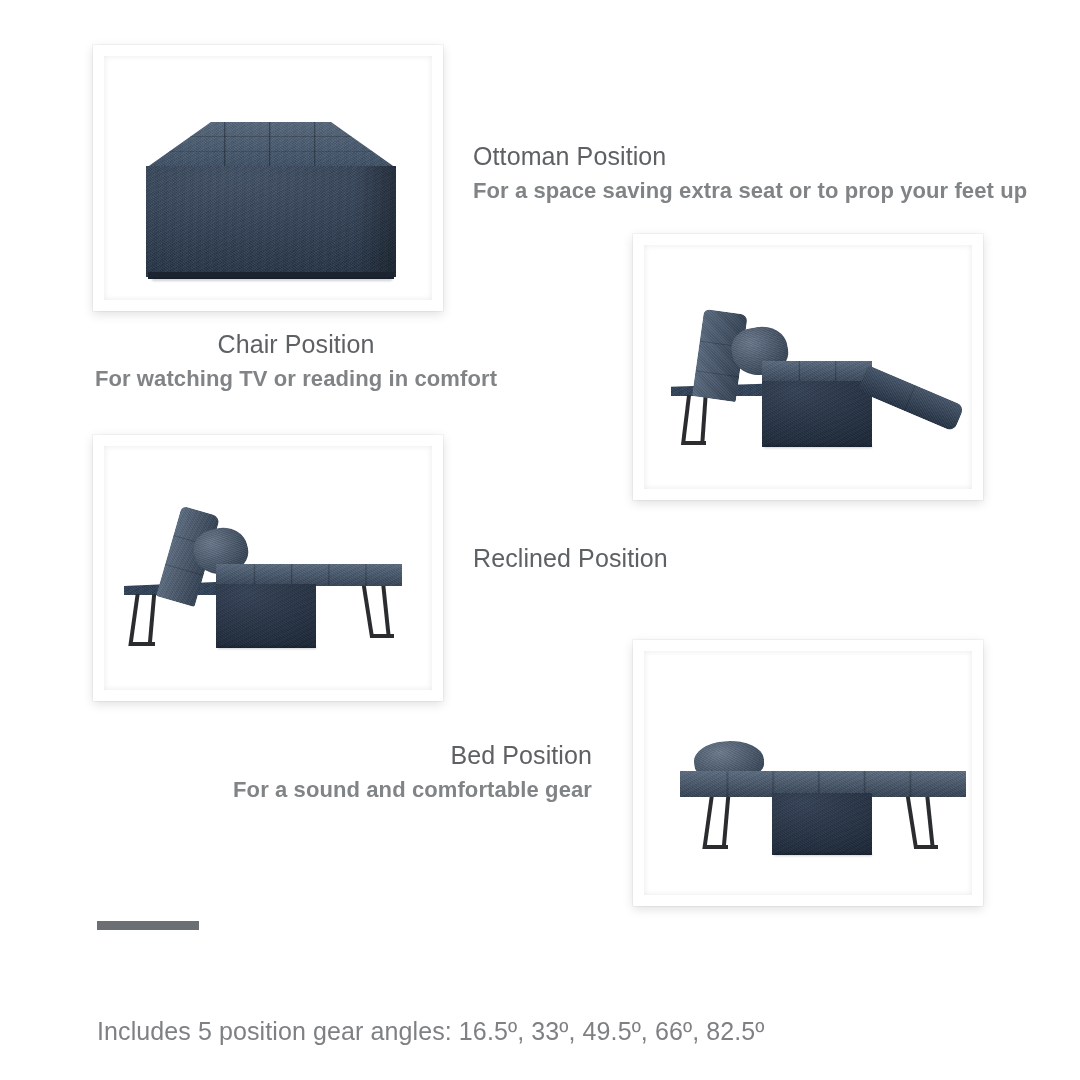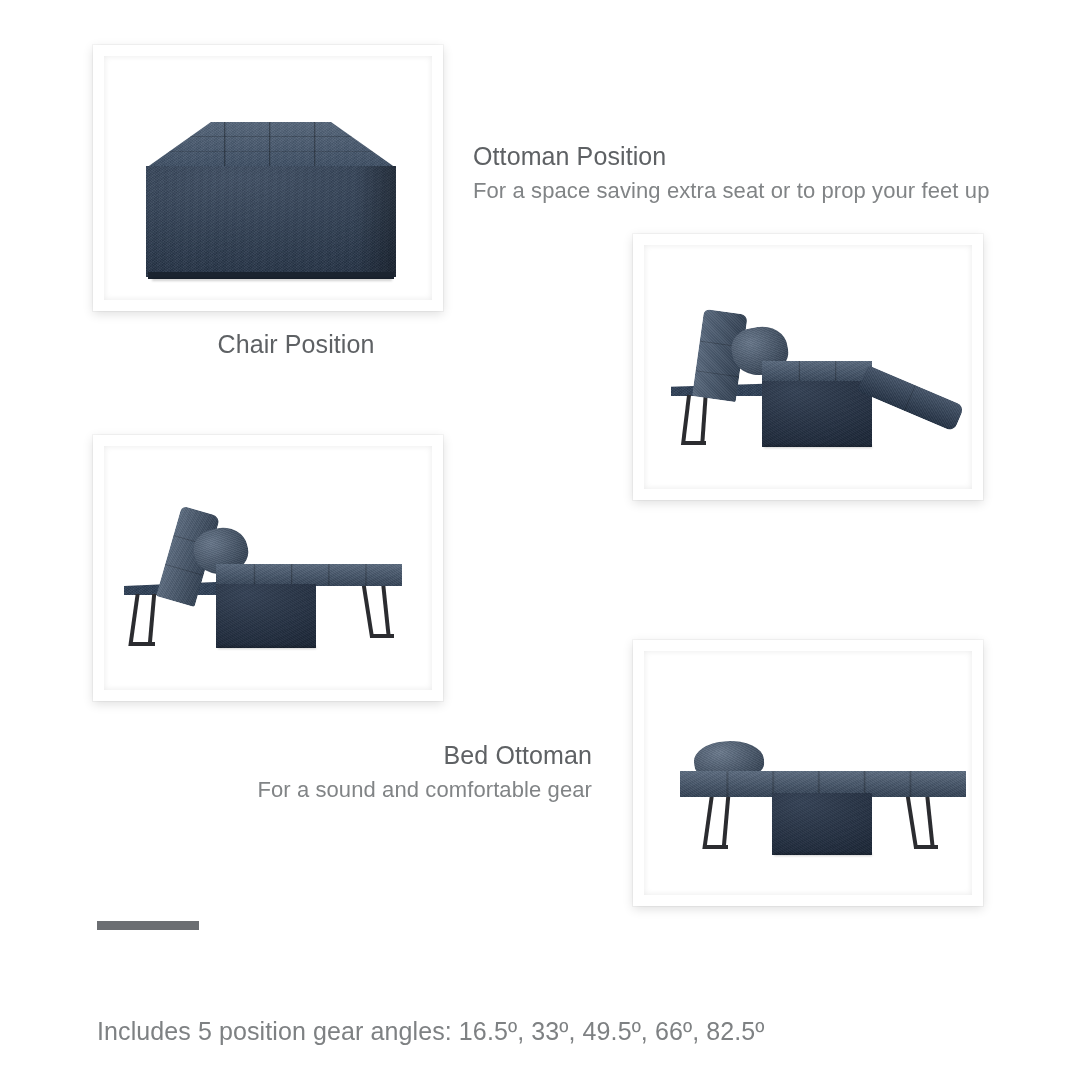--- a/index.html
+++ b/index.html
@@ -45,21 +45,21 @@
 
   .shadowline{position:absolute;background:rgba(0,0,0,.18);filter:blur(1px);}
 
   
   .txt{position:absolute;}
   .txt .ttl{
     font-size:25px;color:#5e6164;font-weight:400;
     letter-spacing:.1px;line-height:1.15;white-space:nowrap;
   }
   .txt .sub{
-    font-size:22px;color:#818486;font-weight:400;
+    font-size:22px;color:#818486;font-weight:700;
     letter-spacing:.1px;line-height:1.3;margin-top:6px;white-space:nowrap;
   }
   .t1{left:473px;top:125px;text-align:left;}
   .t2{left:0px;top:313px;width:592px;text-align:center;}
   .t3{left:473px;top:527px;text-align:left;}
   .t4{left:0px;top:724px;width:592px;text-align:right;}
 
   
   .accent{position:absolute;left:97px;top:904px;width:102px;height:9px;background:#6b6e72;}
   .headline{
@@ -159,20 +159,21 @@
                   background-image:
                     repeating-linear-gradient(37deg, rgba(255,255,255,.045) 0 1px, rgba(0,0,0,.05) 1px 2px),
                     linear-gradient(to bottom, rgba(255,255,255,.12), rgba(0,0,0,.2));"></div>
       <div style="position:absolute;left:224px;top:120px;width:105px;height:28px;transform:rotate(23deg);transform-origin:top left;border-radius:3px 8px 8px 3px;
                   background:linear-gradient(to right, transparent 48%, rgba(0,0,0,.18) 49%, transparent 50%);"></div>
     </div>
   </div>
 
   <div class="txt t2">
     <div class="ttl">Chair Position</div>
+    <div class="sub">For watching TV or reading in comfort</div>
   </div>
 
   <div class="frame f3">
     <div class="inner">
 
       <div class="fab" style="left:20px;top:135px;width:115px;height:14px;
                   clip-path:polygon(0% 35%,100% 0%,100% 100%,0% 100%);"></div>
       <div class="leg" style="left:28px;top:148px;width:4px;height:52px;transform:skewX(-8deg);"></div>
       <div class="leg" style="left:46px;top:148px;width:4px;height:50px;transform:skewX(-5deg);"></div>
       <div class="leg" style="left:27px;top:196px;width:24px;height:4px;"></div>
@@ -209,20 +210,21 @@
 
       <div class="fab dk" style="left:112px;top:138px;width:100px;height:64px;
                   background-image:
                     repeating-linear-gradient(37deg, rgba(255,255,255,.035) 0 1px, rgba(0,0,0,.05) 1px 2px),
                     radial-gradient(110% 90% at 30% 15%, rgba(255,255,255,.07), rgba(0,0,0,.22));"></div>
       <div class="shadowline" style="left:114px;top:200px;width:98px;height:3px;"></div>
     </div>
   </div>
 
   <div class="txt t3">
+    <div class="ttl">Reclined Position</div>
   </div>
 
   <div class="frame f4">
     <div class="inner">
 
       <div class="fab lighter" style="left:50px;top:90px;width:70px;height:40px;
                   border-radius:46% 52% 40% 46%;transform:rotate(-4deg);
                   background-image:
                     repeating-linear-gradient(33deg, rgba(255,255,255,.05) 0 1px, rgba(0,0,0,.05) 1px 2px),
                     radial-gradient(70% 75% at 38% 28%, rgba(255,255,255,.18), rgba(0,0,0,.24));"></div>
@@ -249,20 +251,20 @@
 
       <div class="fab dk" style="left:128px;top:142px;width:100px;height:62px;
                   background-image:
                     repeating-linear-gradient(37deg, rgba(255,255,255,.035) 0 1px, rgba(0,0,0,.05) 1px 2px),
                     radial-gradient(110% 90% at 30% 15%, rgba(255,255,255,.07), rgba(0,0,0,.22));"></div>
       <div class="shadowline" style="left:130px;top:202px;width:98px;height:3px;"></div>
     </div>
   </div>
 
   <div class="txt t4">
-    <div class="ttl">Bed Ottoman</div>
+    <div class="ttl">Bed Position</div>
     <div class="sub">For a sound and comfortable gear</div>
   </div>
 
   <div class="accent"></div>
   <div class="subhead">Includes 5 position gear angles: 16.5º, 33º, 49.5º, 66º, 82.5º</div>
 
 </div>
 
 </body></html>

